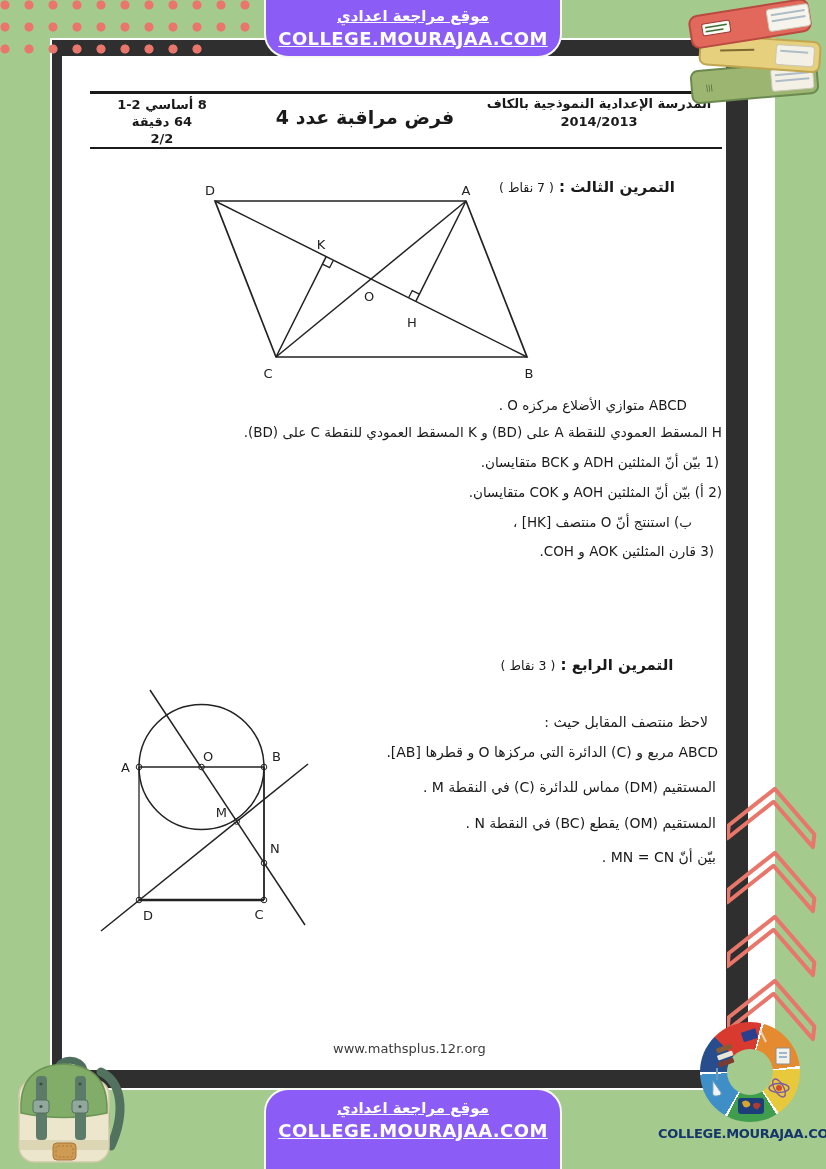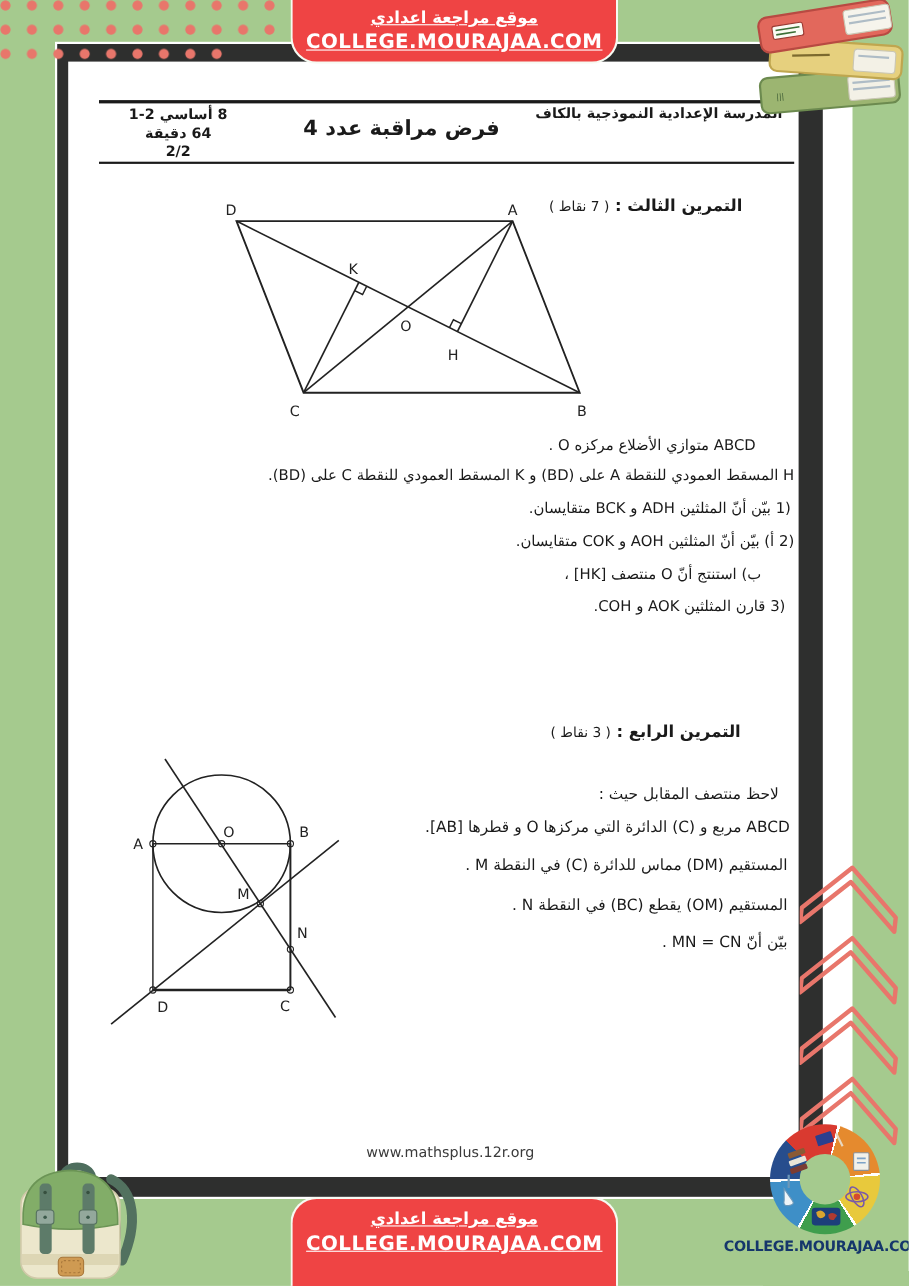--- a/index.html
+++ b/index.html
@@ -7,21 +7,21 @@
        background:#a5ca8e;font-family:"DejaVu Sans",sans-serif;color:#1a1a1a;}
   .abs{position:absolute;}
   
   .card{left:50px;top:38px;width:725px;height:1052px;background:#ffffff;z-index:1;}
   .frame{left:52px;top:40px;width:696px;height:1048px;background:#2e2f2e;z-index:1;}
   .paper{left:62px;top:56px;width:664px;height:1014px;background:#ffffff;z-index:1;}
   
   .dots{background-image:radial-gradient(circle,#e8766b 4.2px,rgba(0,0,0,0) 4.9px);
         background-size:24px 22px;z-index:2;}
   
-  .banner{left:264px;width:298px;background:#ef4444;z-index:3;text-align:center;
+  .banner{left:264px;width:298px;background:#8b5cf6;z-index:3;text-align:center;
           box-sizing:border-box;border:2px solid #f6faf2;}
   .banner-top{top:0;height:58px;border-top:none;border-radius:0 0 24px 24px;padding-top:5px;}
   .banner-bottom{top:1088px;height:81px;border-bottom:none;border-radius:24px 24px 0 0;padding-top:7px;}
   .banner a, .banner .bl{color:#ffffff;text-decoration:underline;display:block;}
   .b-ar{font-size:15px;font-weight:bold;line-height:22px;}
   .b-en{font-size:18px;font-weight:bold;letter-spacing:.4px;line-height:24px;}
   
   .hdr-line{background:#1a1a1a;z-index:2;}
   .hdr-txt{font-weight:bold;font-size:13px;line-height:17px;z-index:2;text-align:center;}
   .hdr-title{font-weight:bold;font-size:19px;z-index:2;text-align:center;}
@@ -93,20 +93,21 @@
 <div class="abs hdr-txt" dir="rtl" style="left:100px;top:96px;width:124px;">
   <div>8 أساسي 2-1</div>
   <div>64 دقيقة</div>
   <div>2/2</div>
 </div>
 
 <div class="abs hdr-title" dir="rtl" style="left:262px;top:106px;width:206px;">فرض مراقبة عدد 4</div>
 
 <div class="abs hdr-txt" dir="rtl" style="left:478px;top:95px;width:242px;line-height:18px;">
   <div>المدرسة الإعدادية النموذجية بالكاف</div>
+  <div>2014/2013</div>
 </div>
 
 <div class="abs ex-title" style="left:450px;top:177px;width:274px;">
   <span class="t">التمرين الثالث :</span>
   <span class="p">( 7 نقاط )</span>
 </div>
 
 <svg class="abs figure" style="left:180px;top:178px;" width="370" height="207" viewBox="180 178 370 207">
   <polygon points="215,201 466,201 527,357 276,357" stroke-width="1.7"></polygon>
   <line x1="215" y1="201" x2="527" y2="357" stroke-width="1.5"></line>

